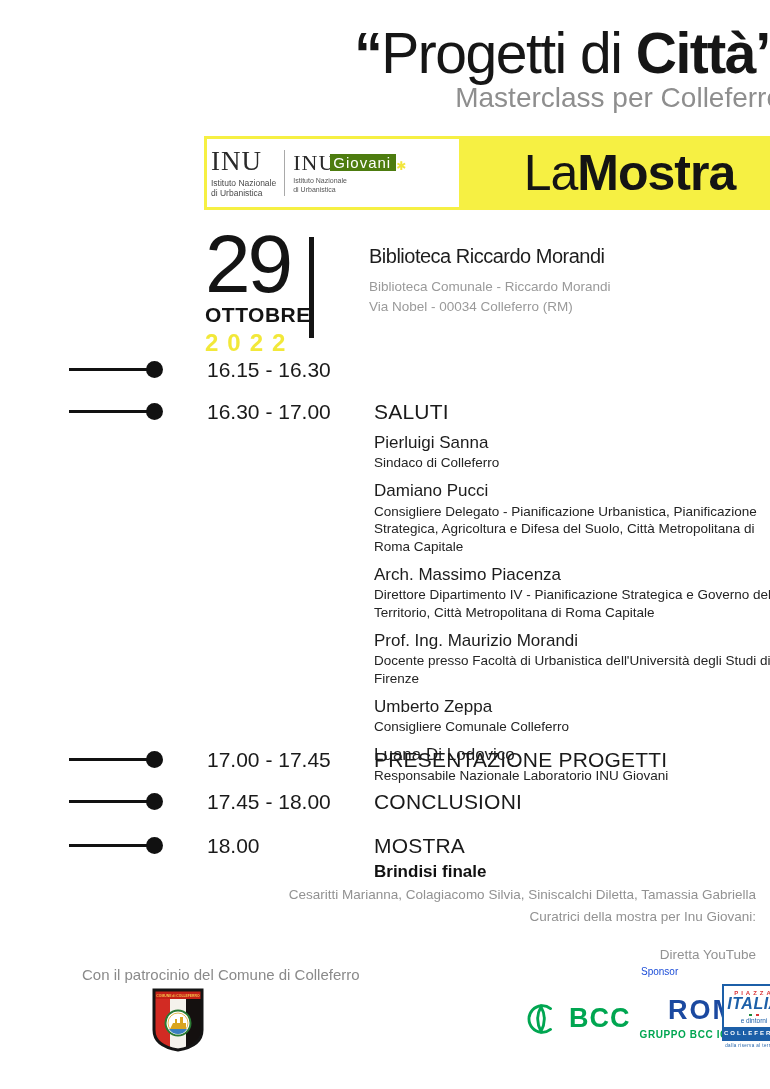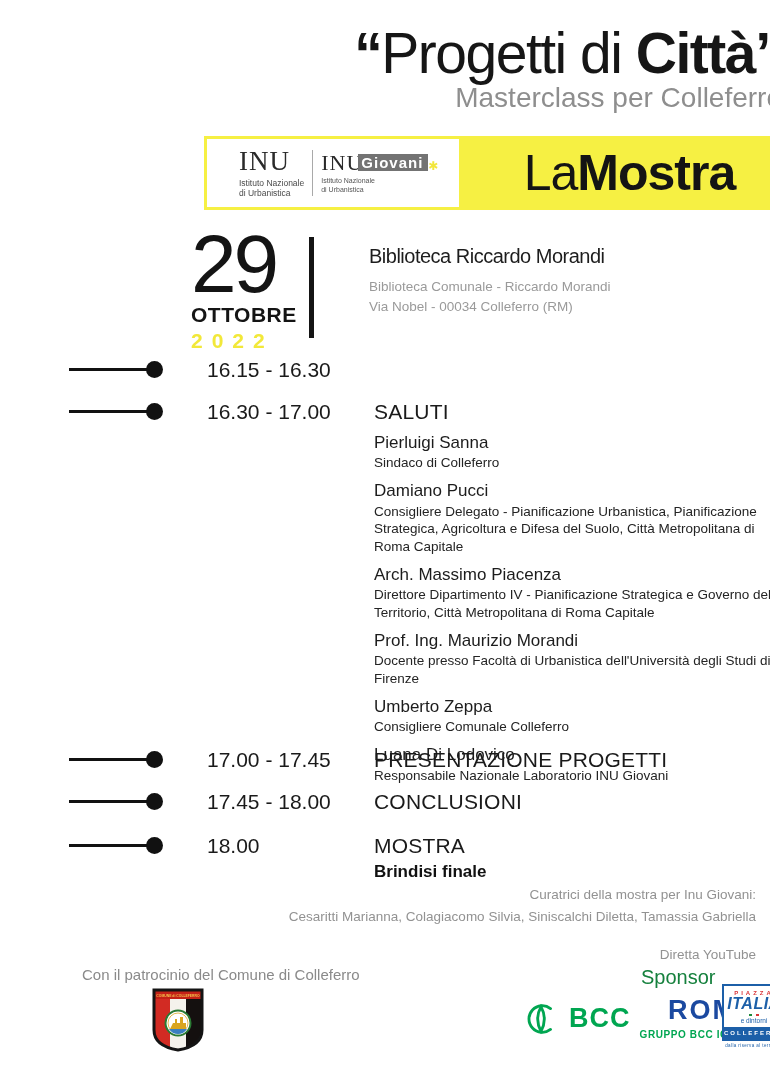--- a/index.html
+++ b/index.html
@@ -8,37 +8,37 @@
     font-family:"Liberation Sans",sans-serif;color:#111;overflow:hidden;margin-left:44px;
   }
   
   .header{position:absolute;top:24px;right:14px;text-align:right;}
   .title{font-size:57px;line-height:1.05;letter-spacing:-1.5px;color:#161616;white-space:nowrap;}
   .title .bold{font-weight:bold;}
   .subtitle{font-size:28px;line-height:1;color:#8e8e8e;margin-top:0px;}
   
   .banner{position:absolute;top:136px;left:160px;width:577px;height:74px;}
   .logo-box{position:absolute;left:3px;top:3px;width:252px;height:68px;background:#ffffff;
-    display:flex;align-items:center;padding-left:32px;box-sizing:border-box;gap:8px;}
+    display:flex;align-items:center;padding-left:4px;box-sizing:border-box;gap:8px;}
   .inu-acr{font-family:"Liberation Serif",serif;font-size:27px;line-height:1;color:#2a2a2a;letter-spacing:1px;}
   .inu-sub{font-size:8.5px;color:#4a4a4a;line-height:1.2;margin-top:3px;}
   .logo-divider{width:1px;height:46px;background:#a9a9a9;}
   .inu-g-acr{font-family:"Liberation Serif",serif;font-size:22px;line-height:1;color:#2a2a2a;letter-spacing:1px;white-space:nowrap;}
-  .giovani-badge{display:inline-block;background:#737373;color:#ffffff;font-family:"Liberation Sans",sans-serif;
-    font-weight:bold;font-size:15px;padding:1px 5px 1px 3px;margin-left:-5px;vertical-align:2px;text-align:center;}
+  .giovani-badge{display:inline-block;background:#4d7c0f;color:#ffffff;font-family:"Liberation Sans",sans-serif;
+    font-weight:normal;font-size:15px;padding:1px 5px 1px 3px;margin-left:-5px;vertical-align:2px;text-align:center;}
   .sparkle{color:#f2e63c;font-size:12px;}
   .inu-g-sub{font-size:7px;color:#555;line-height:1.25;margin-top:3px;}
   .lamostra{position:absolute;left:255px;right:0;top:0;bottom:0;display:flex;align-items:center;
     justify-content:center;font-size:50px;letter-spacing:-1px;color:#141414;white-space:nowrap;padding-left:19px;}
   .lamostra .bold{font-weight:bold;}
   
-  .date-block{position:absolute;top:230px;left:147px;}
+  .date-block{position:absolute;top:230px;left:161px;}
   .day{font-size:82px;line-height:0.82;letter-spacing:-3px;color:#141414;}
   .month{font-size:21px;font-weight:bold;letter-spacing:0.5px;margin-top:6px;color:#141414;}
-  .year{font-size:21px;font-weight:bold;letter-spacing:9px;margin-top:2px;color:#f2e839;}
+  .year{font-size:24px;font-weight:bold;letter-spacing:9px;margin-top:2px;color:#f2e839;}
   .date-divider{position:absolute;top:237px;left:265px;width:5px;height:101px;background:#141414;}
   .venue{position:absolute;top:245px;left:325px;}
   .venue-name{font-size:20px;letter-spacing:-0.5px;color:#1d1d1d;}
   .venue-sub{font-size:13.5px;color:#9a9a9a;line-height:1.45;margin-top:9px;}
   
   .sched-row{position:absolute;left:0;width:770px;}
   .bullet-line{position:absolute;left:25px;top:10px;width:79px;height:3px;background:#111;}
   .bullet-dot{position:absolute;left:102px;top:3px;width:17px;height:17px;border-radius:50%;background:#111;}
   .time{position:absolute;left:163px;top:0;font-size:21px;color:#1a1a1a;}
   .content{margin-left:330px;margin-right:28px;}
@@ -47,21 +47,21 @@
   .speakers{margin-top:5px;}
   .speaker{margin-top:9px;}
   .speaker-name{font-size:17px;color:#1c1c1c;line-height:1.2;}
   .speaker-role{font-size:13.5px;color:#242424;line-height:1.32;margin-top:1px;}
   
   .credits{position:absolute;top:884px;right:40px;text-align:right;color:#929292;font-size:13.5px;line-height:1.65;}
   .stream{margin-top:15px;}
   
   .patronage{position:absolute;top:966px;left:38px;font-size:15px;color:#8a8a8a;}
   .crest{position:absolute;top:986px;left:106px;}
-  .sponsor-label{position:absolute;top:966px;left:597px;font-size:20px;color:#15803d;}
+  .sponsor-label{position:absolute;top:966px;left:597px;font-size:10px;color:#1d4ed8;}
   .bcc-logo{position:absolute;top:997px;left:478px;display:flex;align-items:center;gap:9px;}
   .bcc-name{font-size:27px;font-weight:bold;color:#00a651;letter-spacing:1px;}
   .bcc-right{display:flex;flex-direction:column;}
   .bcc-roma{font-size:27px;font-weight:bold;color:#1b49a0;letter-spacing:2px;line-height:1;text-align:right;}
   .bcc-group{font-size:10px;font-weight:bold;color:#00a651;letter-spacing:0.6px;margin-top:5px;}
   .piazza{position:absolute;top:984px;left:678px;width:64px;}
   .piazza-box{border:2px solid #1c5fa8;background:#fff;box-sizing:border-box;text-align:center;padding-top:4px;}
   .piazza-top{font-size:6px;font-weight:bold;color:#d93438;letter-spacing:3px;}
   .piazza-main{font-size:16px;font-weight:bold;font-style:italic;color:#1c5fa8;letter-spacing:0.5px;line-height:1.05;}
   .piazza-flag{width:10px;height:2px;margin:1px auto 0 auto;background:linear-gradient(90deg,#1e8a3c 33%,#fff 33%,#fff 66%,#d93438 66%);}
@@ -180,22 +180,22 @@
     <div class="bullet-line"></div>
     <div class="bullet-dot"></div>
     <div class="time">18.00</div>
     <div class="content">
       <div class="event-title">MOSTRA</div>
       <div class="event-sub">Brindisi finale</div>
     </div>
   </div>
 
   <div class="credits">
+    <div>Cesaritti Marianna, Colagiacomo Silvia, Siniscalchi Diletta,  Tamassia Gabriella</div>
     <div>Curatrici della mostra per Inu Giovani:</div>
-    <div>Cesaritti Marianna, Colagiacomo Silvia, Siniscalchi Diletta,  Tamassia Gabriella</div>
     <div class="stream">Diretta YouTube</div>
   </div>
 
   <div class="patronage">Con il patrocinio del Comune di Colleferro</div>
 
   <div class="crest">
     <svg width="56" height="68" viewBox="0 0 56 68" xmlns="http://www.w3.org/2000/svg">
       <defs>
           <clipPath id="shieldClip">
             <path d="M4,4 H52 V44 Q52,60 28,64 Q4,60 4,44 Z"></path>

